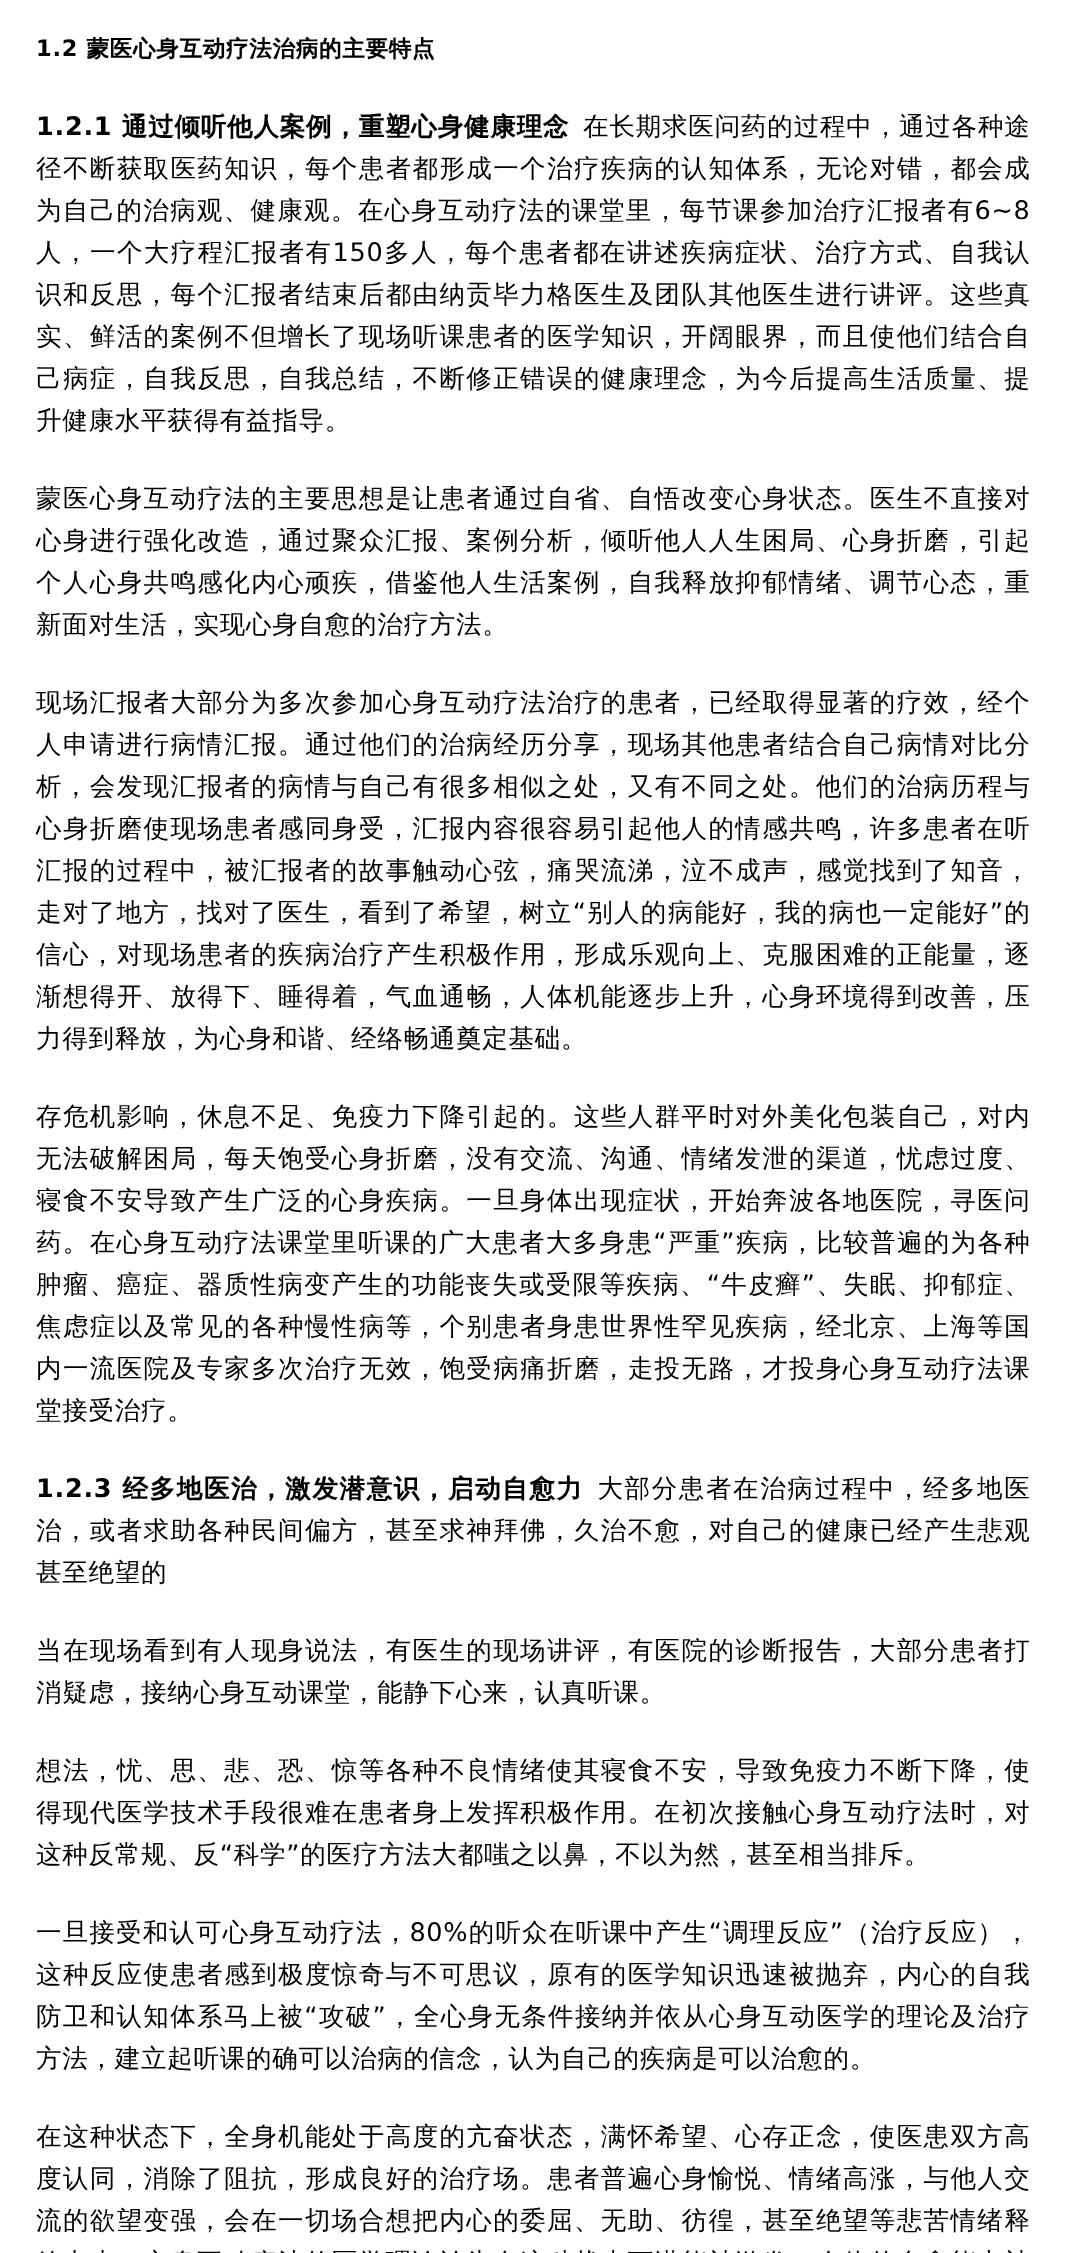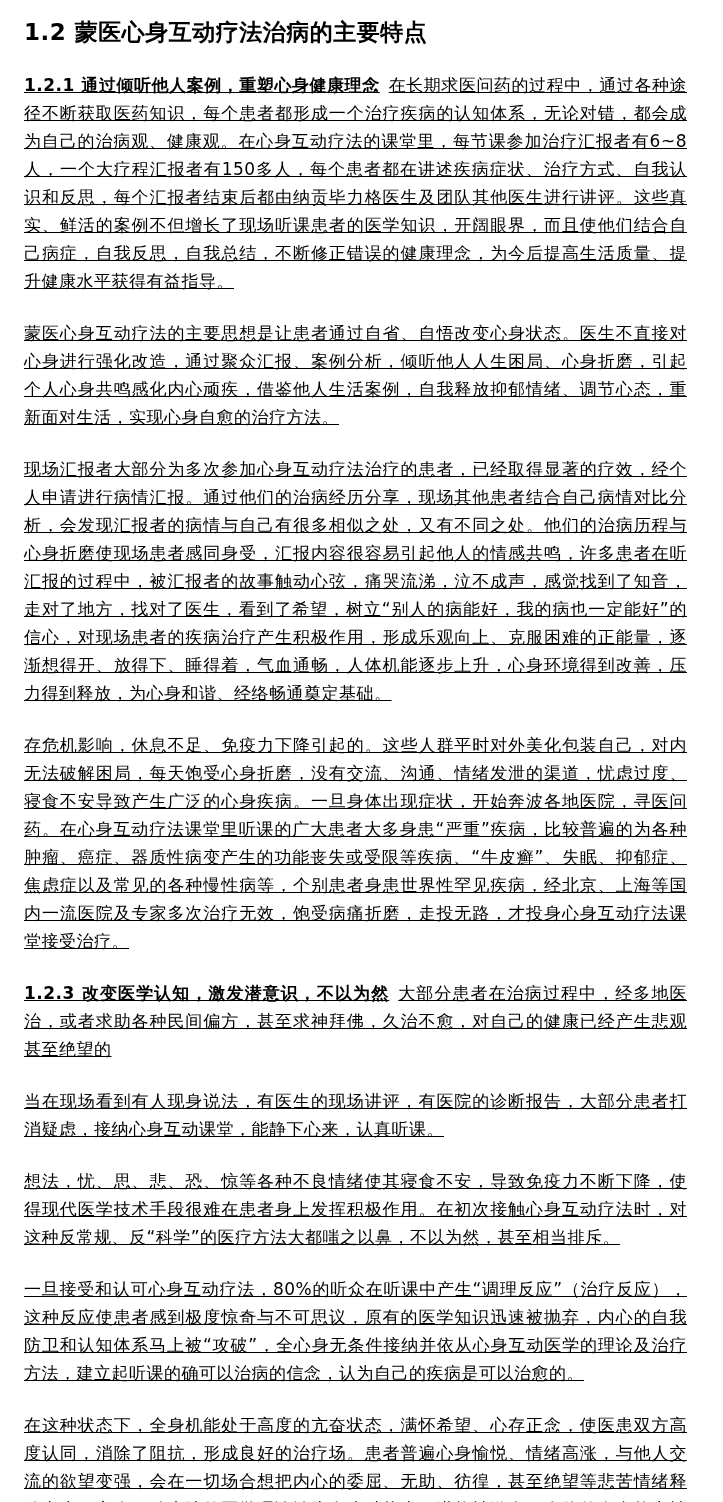--- a/index.html
+++ b/index.html
@@ -10,50 +10,49 @@
     color: #000000;
     font-family: "DejaVu Sans", sans-serif;
     overflow: hidden;
   }
   .page {
     box-sizing: border-box;
     width: 723px;
     padding: 18px 24px 24px 24px;
   }
   .title {
-    font-size: 23px;
+    font-size: 15px;
     font-weight: 700;
     line-height: 28px;
     letter-spacing: 0.5px;
     margin: 0 0 25px 0;
   }
   .para {
     font-size: 17px;
     font-weight: 400;
     line-height: 28px;
     letter-spacing: 0.5px;
     text-align: justify;
     margin: 0 12px 24px 0;
-    text-decoration: underline;
   }
   .para:last-child { margin-bottom: 0; }
   .run-in {
     font-weight: 700;
     margin-right: 9px;
   }
 </style>
 </head>
 <body>
 
 <main class="page">
   <h1 class="title">1.2 蒙医心身互动疗法治病的主要特点</h1>
   <div id="paragraphs">
       <p class="para"><span class="run-in">1.2.1 通过倾听他人案例，重塑心身健康理念</span><span>在长期求医问药的过程中，通过各种途径不断获取医药知识，每个患者都形成一个治疗疾病的认知体系，无论对错，都会成为自己的治病观、健康观。在心身互动疗法的课堂里，每节课参加治疗汇报者有6~8人，一个大疗程汇报者有150多人，每个患者都在讲述疾病症状、治疗方式、自我认识和反思，每个汇报者结束后都由纳贡毕力格医生及团队其他医生进行讲评。这些真实、鲜活的案例不但增长了现场听课患者的医学知识，开阔眼界，而且使他们结合自己病症，自我反思，自我总结，不断修正错误的健康理念，为今后提高生活质量、提升健康水平获得有益指导。</span></p>
       <p class="para"><span>蒙医心身互动疗法的主要思想是让患者通过自省、自悟改变心身状态。医生不直接对心身进行强化改造，通过聚众汇报、案例分析，倾听他人人生困局、心身折磨，引起个人心身共鸣感化内心顽疾，借鉴他人生活案例，自我释放抑郁情绪、调节心态，重新面对生活，实现心身自愈的治疗方法。</span></p>
       <p class="para"><span>现场汇报者大部分为多次参加心身互动疗法治疗的患者，已经取得显著的疗效，经个人申请进行病情汇报。通过他们的治病经历分享，现场其他患者结合自己病情对比分析，会发现汇报者的病情与自己有很多相似之处，又有不同之处。他们的治病历程与心身折磨使现场患者感同身受，汇报内容很容易引起他人的情感共鸣，许多患者在听汇报的过程中，被汇报者的故事触动心弦，痛哭流涕，泣不成声，感觉找到了知音，走对了地方，找对了医生，看到了希望，树立“别人的病能好，我的病也一定能好”的信心，对现场患者的疾病治疗产生积极作用，形成乐观向上、克服困难的正能量，逐渐想得开、放得下、睡得着，气血通畅，人体机能逐步上升，心身环境得到改善，压力得到释放，为心身和谐、经络畅通奠定基础。</span></p>
       <p class="para"><span>存危机影响，休息不足、免疫力下降引起的。这些人群平时对外美化包装自己，对内无法破解困局，每天饱受心身折磨，没有交流、沟通、情绪发泄的渠道，忧虑过度、寝食不安导致产生广泛的心身疾病。一旦身体出现症状，开始奔波各地医院，寻医问药。在心身互动疗法课堂里听课的广大患者大多身患“严重”疾病，比较普遍的为各种肿瘤、癌症、器质性病变产生的功能丧失或受限等疾病、“牛皮癣”、失眠、抑郁症、焦虑症以及常见的各种慢性病等，个别患者身患世界性罕见疾病，经北京、上海等国内一流医院及专家多次治疗无效，饱受病痛折磨，走投无路，才投身心身互动疗法课堂接受治疗。</span></p>
-      <p class="para"><span class="run-in">1.2.3 改变医学认知，激发潜意识，不以为然</span><span>大部分患者在治病过程中，经多地医治，或者求助各种民间偏方，甚至求神拜佛，久治不愈，对自己的健康已经产生悲观甚至绝望的</span></p>
+      <p class="para"><span class="run-in">1.2.3 经多地医治，激发潜意识，启动自愈力</span><span>大部分患者在治病过程中，经多地医治，或者求助各种民间偏方，甚至求神拜佛，久治不愈，对自己的健康已经产生悲观甚至绝望的</span></p>
       <p class="para"><span>当在现场看到有人现身说法，有医生的现场讲评，有医院的诊断报告，大部分患者打消疑虑，接纳心身互动课堂，能静下心来，认真听课。</span></p>
       <p class="para"><span>想法，忧、思、悲、恐、惊等各种不良情绪使其寝食不安，导致免疫力不断下降，使得现代医学技术手段很难在患者身上发挥积极作用。在初次接触心身互动疗法时，对这种反常规、反“科学”的医疗方法大都嗤之以鼻，不以为然，甚至相当排斥。</span></p>
       <p class="para"><span>一旦接受和认可心身互动疗法，80%的听众在听课中产生“调理反应”（治疗反应），这种反应使患者感到极度惊奇与不可思议，原有的医学知识迅速被抛弃，内心的自我防卫和认知体系马上被“攻破”，全心身无条件接纳并依从心身互动医学的理论及治疗方法，建立起听课的确可以治病的信念，认为自己的疾病是可以治愈的。</span></p>
       <p class="para"><span>在这种状态下，全身机能处于高度的亢奋状态，满怀希望、心存正念，使医患双方高度认同，消除了阻抗，形成良好的治疗场。患者普遍心身愉悦、情绪高涨，与他人交流的欲望变强，会在一切场合想把内心的委屈、无助、彷徨，甚至绝望等悲苦情绪释放出来。心身互动疗法的医学理论认为在这种状态下潜能被激发，人体的自愈能力被启动，对身体的机能开始进行自我修复。</span></p>
     </div>
 </main>
 
 </body></html>

